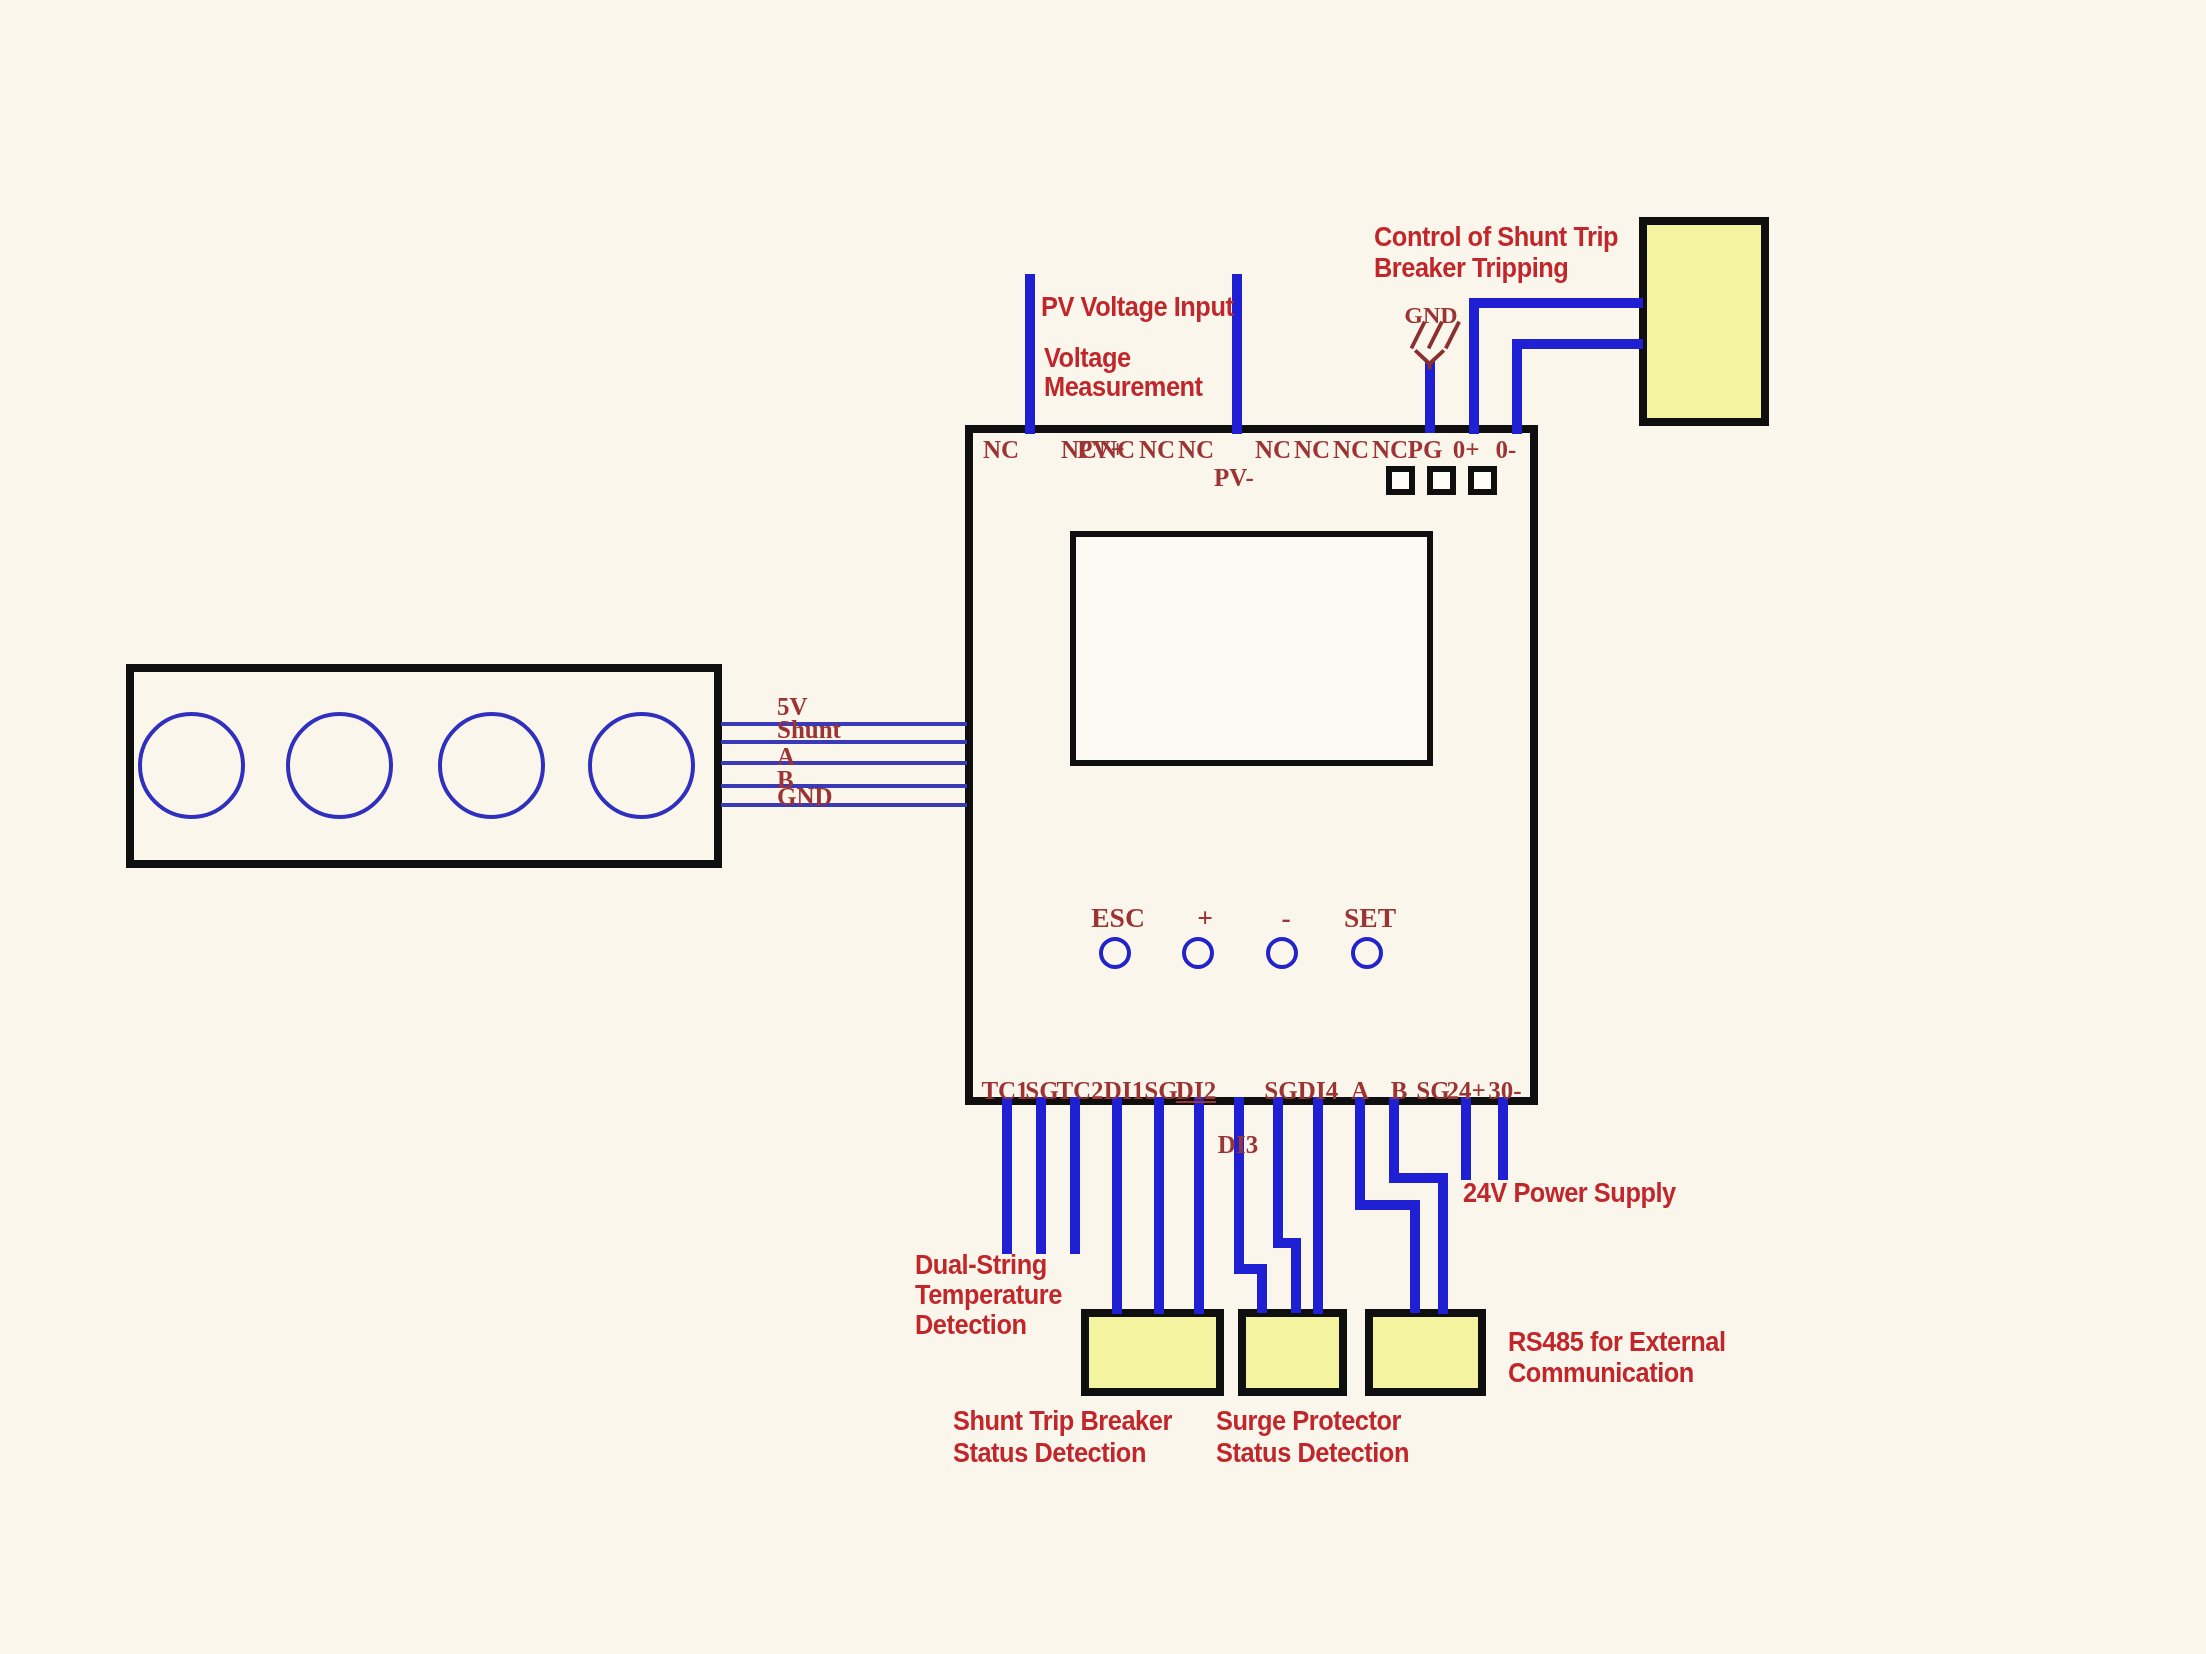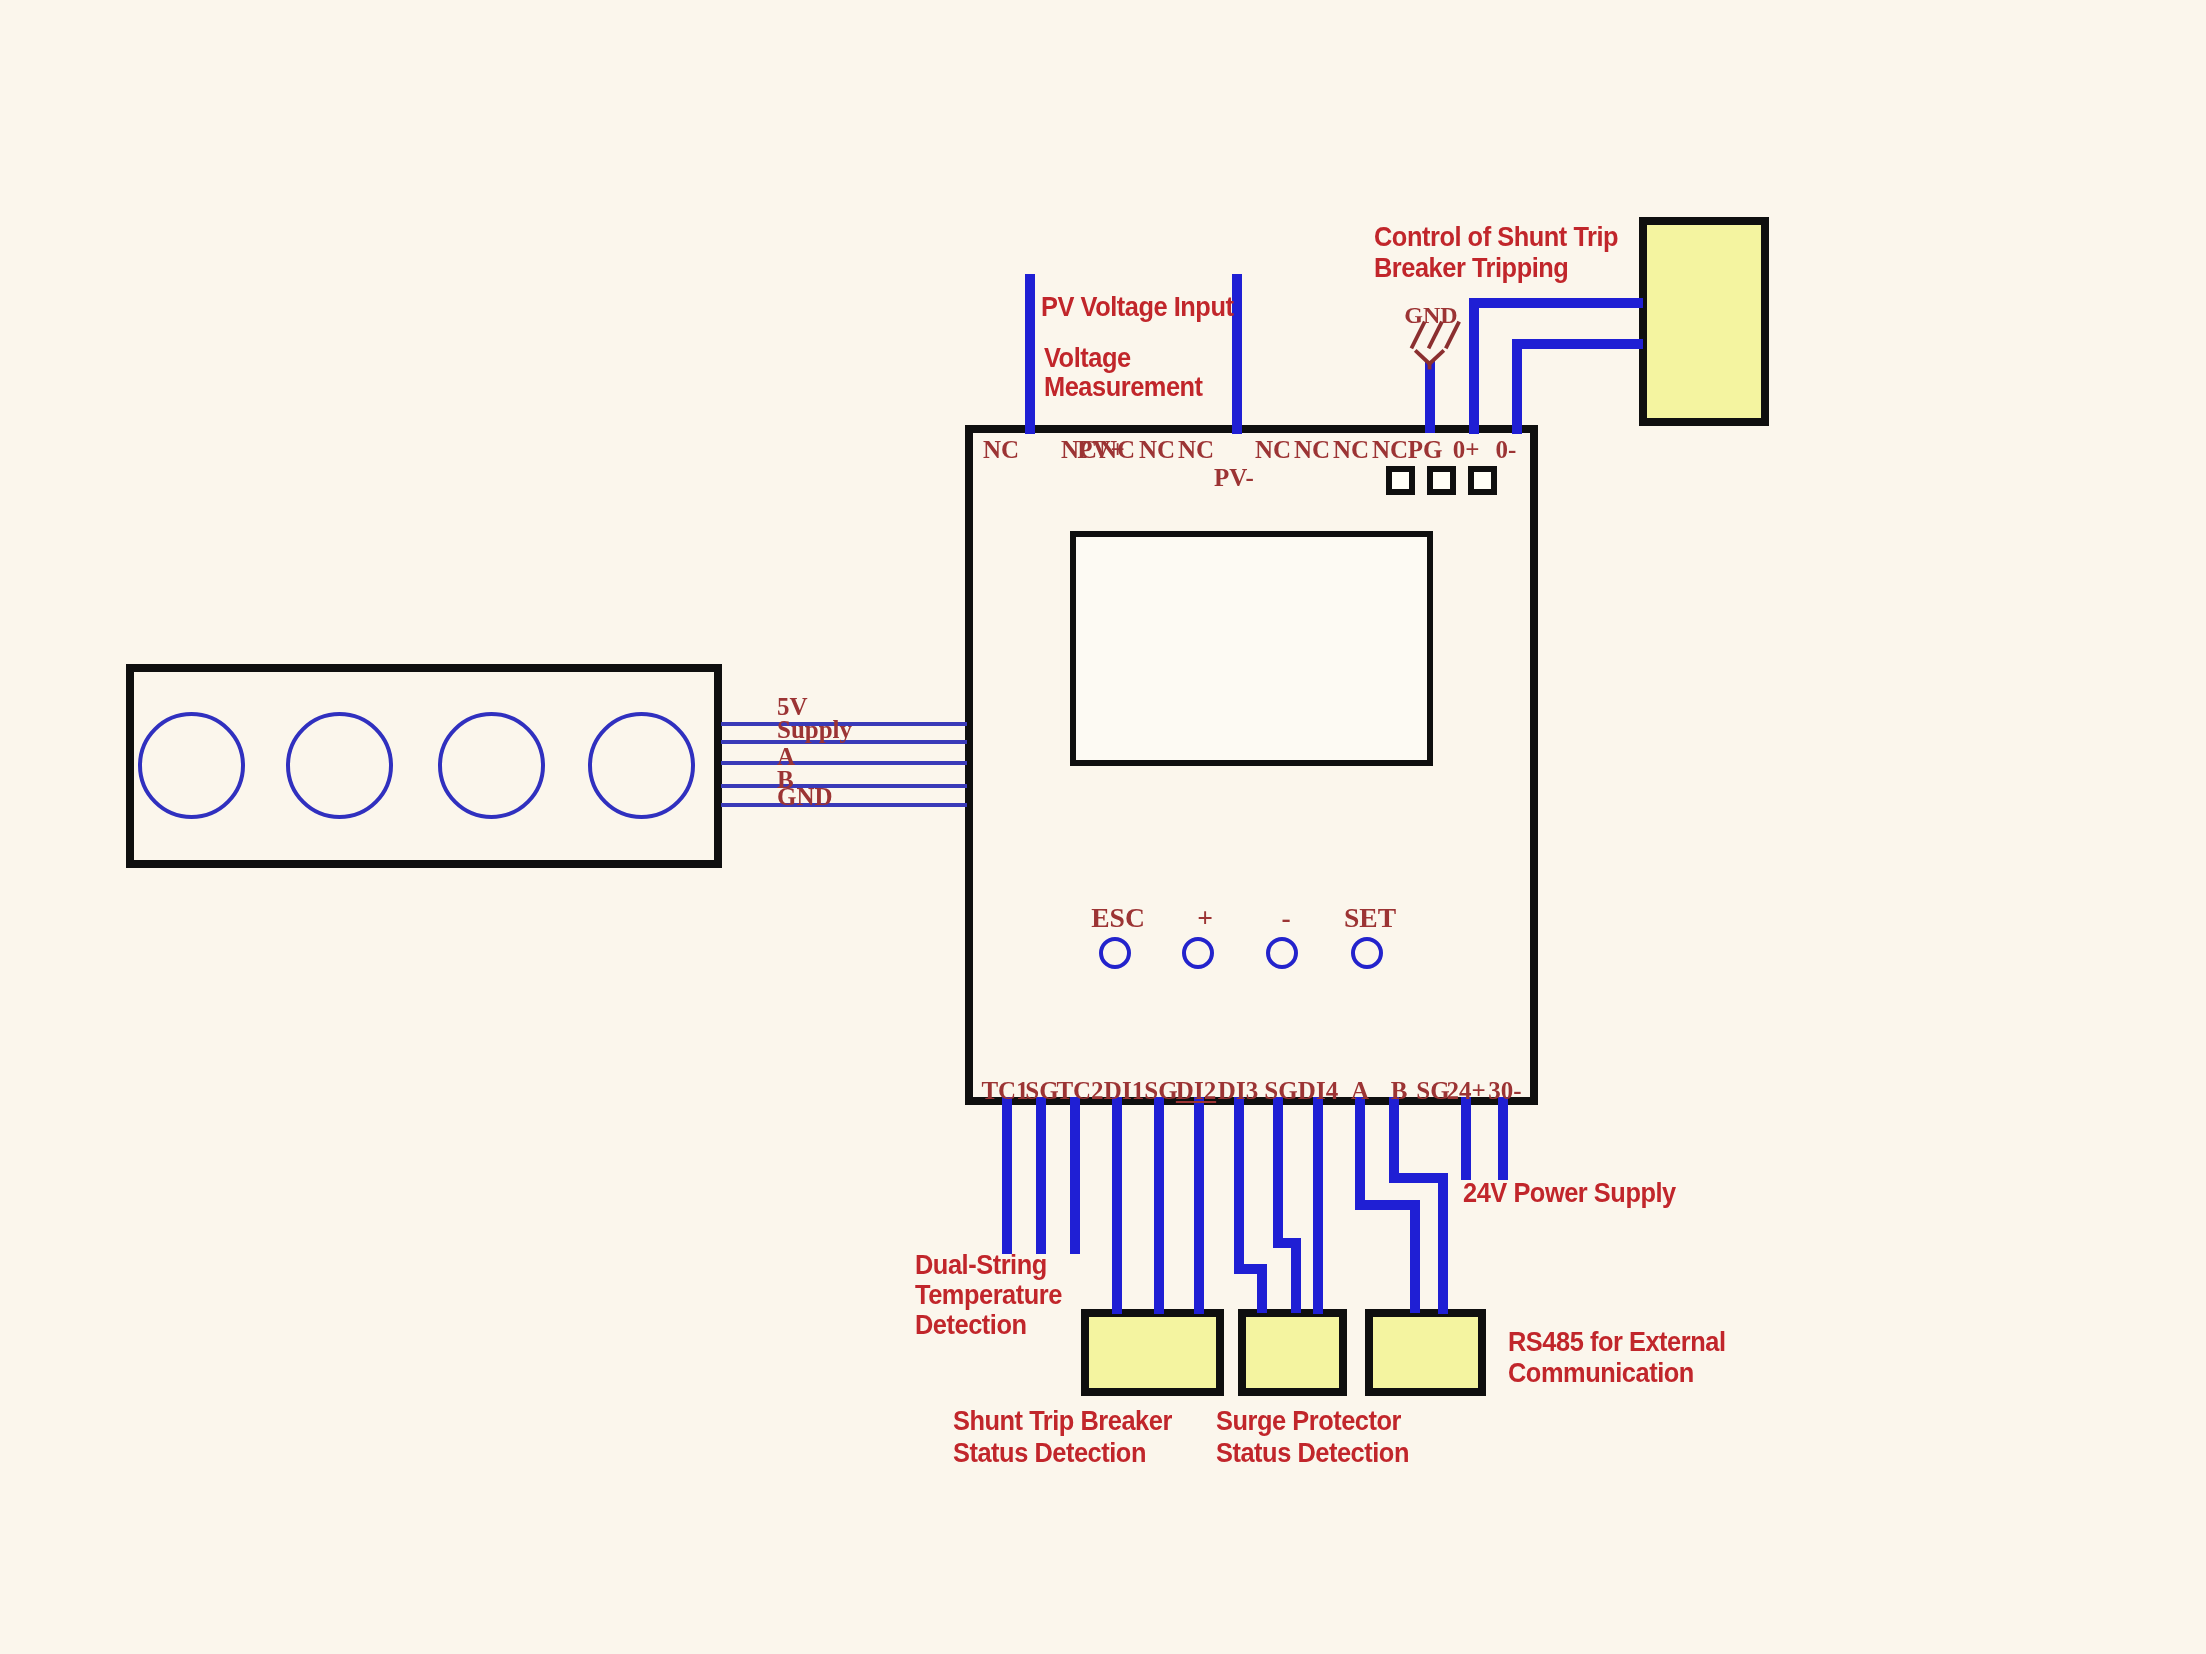--- a/index.html
+++ b/index.html
@@ -145,42 +145,42 @@
       <span class="tlabel" style="left: 1466px; top: 436px;">0+</span>
       <span class="tlabel" style="left: 1506px; top: 436px;">0-</span>
     </div>
   <div id="terminals-bottom">
       <span class="tlabel" style="left: 1005px; top: 1077px;">TC1</span>
       <span class="tlabel" style="left: 1042px; top: 1077px;">SG</span>
       <span class="tlabel" style="left: 1080px; top: 1077px;">TC2</span>
       <span class="tlabel" style="left: 1124px; top: 1077px;">DI1</span>
       <span class="tlabel" style="left: 1161px; top: 1077px;">SG</span>
       <span class="tlabel" style="left: 1196px; top: 1077px; text-decoration: underline;">DI2</span>
-      <span class="tlabel" style="left: 1238px; top: 1077px;">DI3</span>
+      <span class="tlabel" style="left: 1238px; top: 1131px;">DI3</span>
       <span class="tlabel" style="left: 1281px; top: 1077px;">SG</span>
       <span class="tlabel" style="left: 1318px; top: 1077px;">DI4</span>
       <span class="tlabel" style="left: 1360px; top: 1077px;">A</span>
       <span class="tlabel" style="left: 1399px; top: 1077px;">B</span>
       <span class="tlabel" style="left: 1433px; top: 1077px;">SG</span>
       <span class="tlabel" style="left: 1466px; top: 1077px;">24+</span>
       <span class="tlabel" style="left: 1505px; top: 1077px;">30-</span>
     </div>
   <div id="buttons">
       <span class="btnlabel" style="left: 1118px; top: 902px;">ESC</span>
       <div class="btncircle" style="left: 1099px; top: 937px;"></div>
       <span class="btnlabel" style="left: 1205px; top: 902px;">+</span>
       <div class="btncircle" style="left: 1182px; top: 937px;"></div>
       <span class="btnlabel" style="left: 1286px; top: 902px;">-</span>
       <div class="btncircle" style="left: 1266px; top: 937px;"></div>
       <span class="btnlabel" style="left: 1370px; top: 902px;">SET</span>
       <div class="btncircle" style="left: 1351px; top: 937px;"></div>
     </div>
   <div id="pins">
       <span class="pinlabel" style="left: 777px; top: 694px;">5V</span>
-      <span class="pinlabel" style="left: 777px; top: 717px;">Supply</span>
+      <span class="pinlabel" style="left: 777px; top: 717px;">Shunt</span>
       <span class="pinlabel" style="left: 777px; top: 744px;">A</span>
       <span class="pinlabel" style="left: 777px; top: 767px;">B</span>
       <span class="pinlabel" style="left: 777px; top: 784px;">GND</span>
     </div>
 
   <div class="annot" style="left:1041px;top:291px;">PV Voltage Input</div>
   <div class="annot" style="left:1044px;top:344px;line-height:28.5px;">Voltage
 Measurement</div>
   <div class="annot" style="left:1374px;top:221px;">Control of Shunt Trip
 Breaker Tripping</div>

